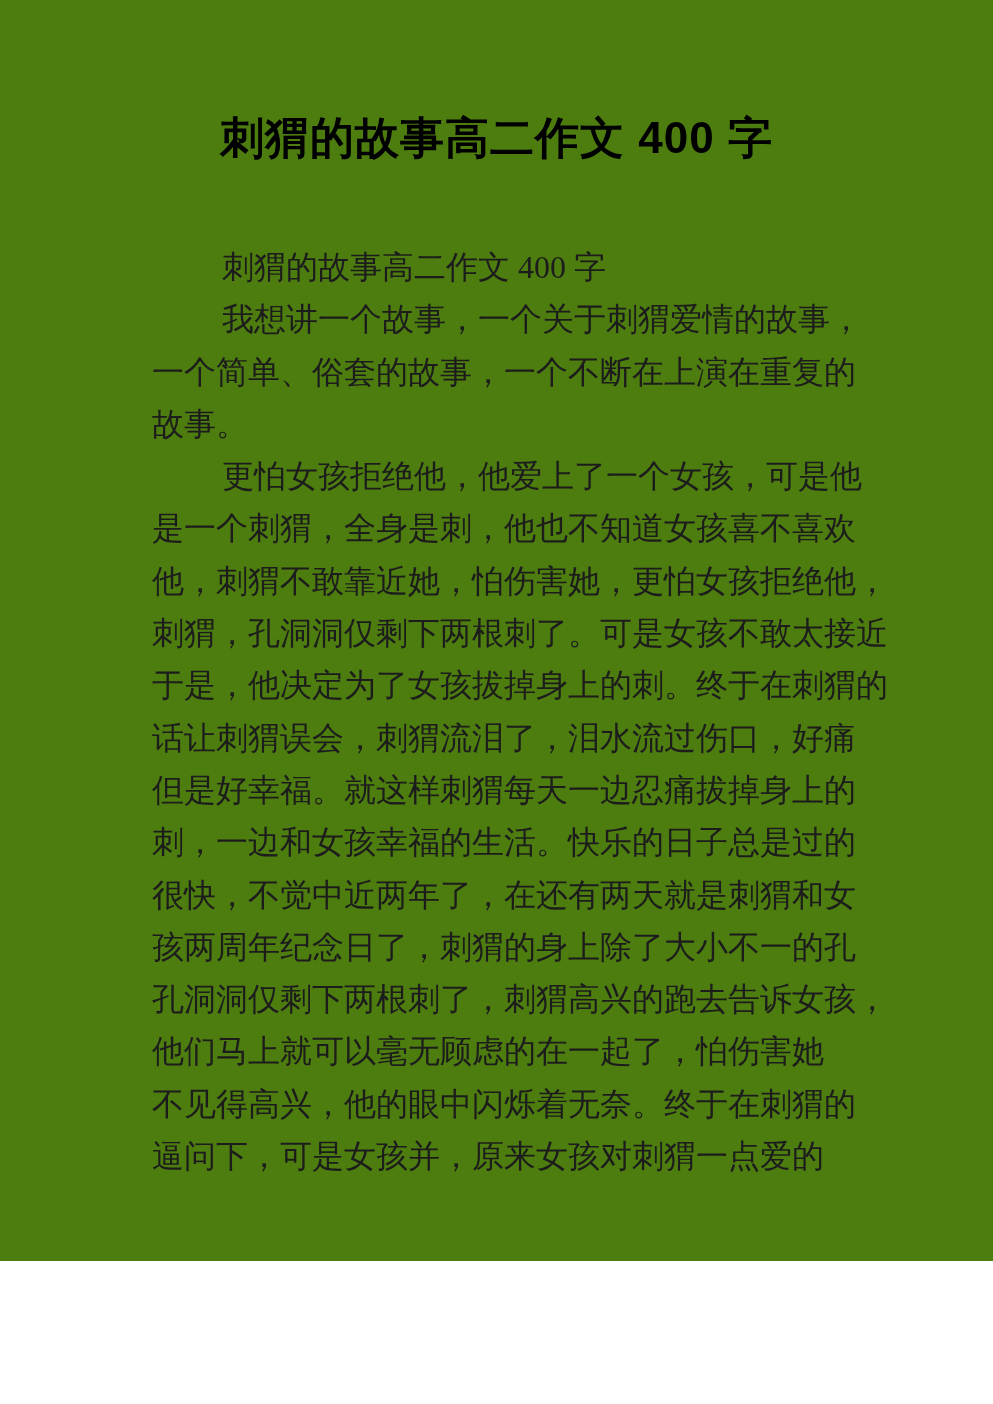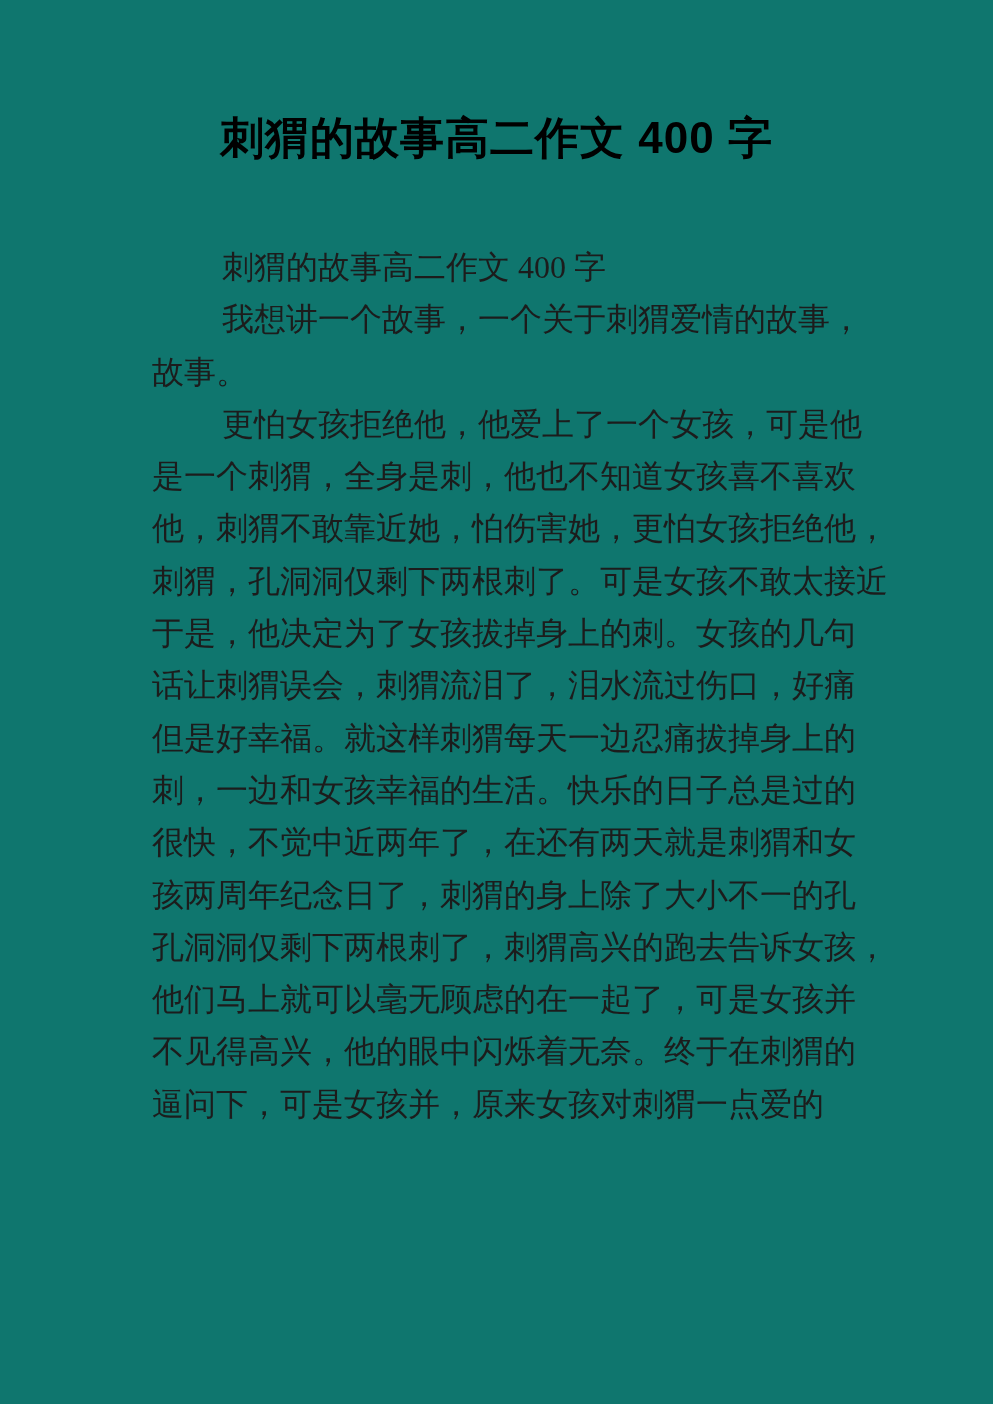--- a/index.html
+++ b/index.html
@@ -3,22 +3,22 @@
 <meta charset="utf-8">
 <style>
   html, body {
     margin: 0;
     padding: 0;
     background: #ffffff;
   }
   .page {
     position: relative;
     width: 993px;
-    height: 1404px;
-    background: #0f766e;
+    height: 1261px;
+    background: #4d7c0f;
     overflow: hidden;
     box-sizing: border-box;
   }
   .doc-title {
     padding-top: 108px;
     text-align: center;
     font-family: "Liberation Sans", "DejaVu Sans", sans-serif;
     font-weight: 700;
     font-size: 44px;
     line-height: 60px;
@@ -43,29 +43,30 @@
   }
 </style>
 </head>
 <body>
 
 <div class="page">
   <div class="doc-title">刺猬的故事高二作文 400 字</div>
   <div class="doc-body">
       <div class="line indent">刺猬的故事高二作文 400 字</div>
       <div class="line indent">我想讲一个故事，一个关于刺猬爱情的故事，</div>
+      <div class="line">一个简单、俗套的故事，一个不断在上演在重复的</div>
       <div class="line">故事。</div>
       <div class="line indent">更怕女孩拒绝他，他爱上了一个女孩，可是他</div>
       <div class="line">是一个刺猬，全身是刺，他也不知道女孩喜不喜欢</div>
       <div class="line">他，刺猬不敢靠近她，怕伤害她，更怕女孩拒绝他，</div>
       <div class="line">刺猬，孔洞洞仅剩下两根刺了。可是女孩不敢太接近</div>
-      <div class="line">于是，他决定为了女孩拔掉身上的刺。女孩的几句</div>
+      <div class="line">于是，他决定为了女孩拔掉身上的刺。终于在刺猬的</div>
       <div class="line">话让刺猬误会，刺猬流泪了，泪水流过伤口，好痛</div>
       <div class="line">但是好幸福。就这样刺猬每天一边忍痛拔掉身上的</div>
       <div class="line">刺，一边和女孩幸福的生活。快乐的日子总是过的</div>
       <div class="line">很快，不觉中近两年了，在还有两天就是刺猬和女</div>
       <div class="line">孩两周年纪念日了，刺猬的身上除了大小不一的孔</div>
       <div class="line">孔洞洞仅剩下两根刺了，刺猬高兴的跑去告诉女孩，</div>
-      <div class="line">他们马上就可以毫无顾虑的在一起了，可是女孩并</div>
+      <div class="line">他们马上就可以毫无顾虑的在一起了，怕伤害她</div>
       <div class="line">不见得高兴，他的眼中闪烁着无奈。终于在刺猬的</div>
       <div class="line">逼问下，可是女孩并，原来女孩对刺猬一点爱的</div>
     </div>
 </div>
 
 </body></html>

